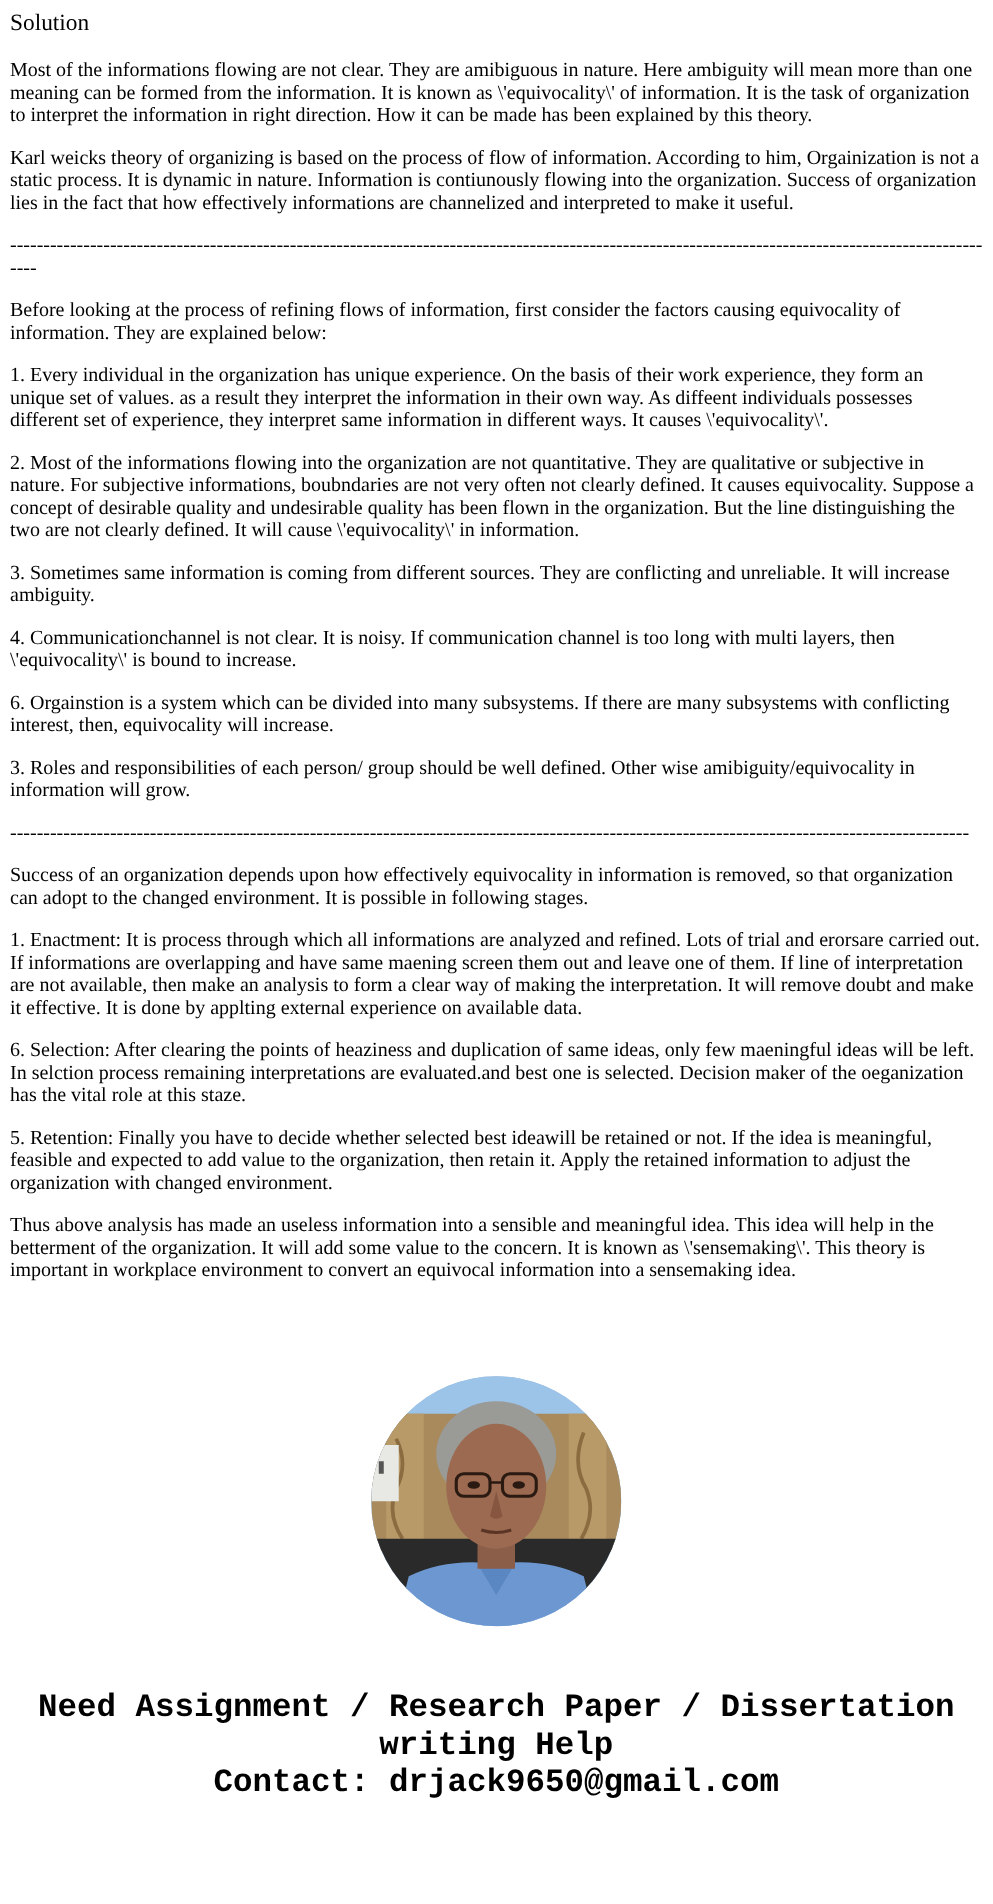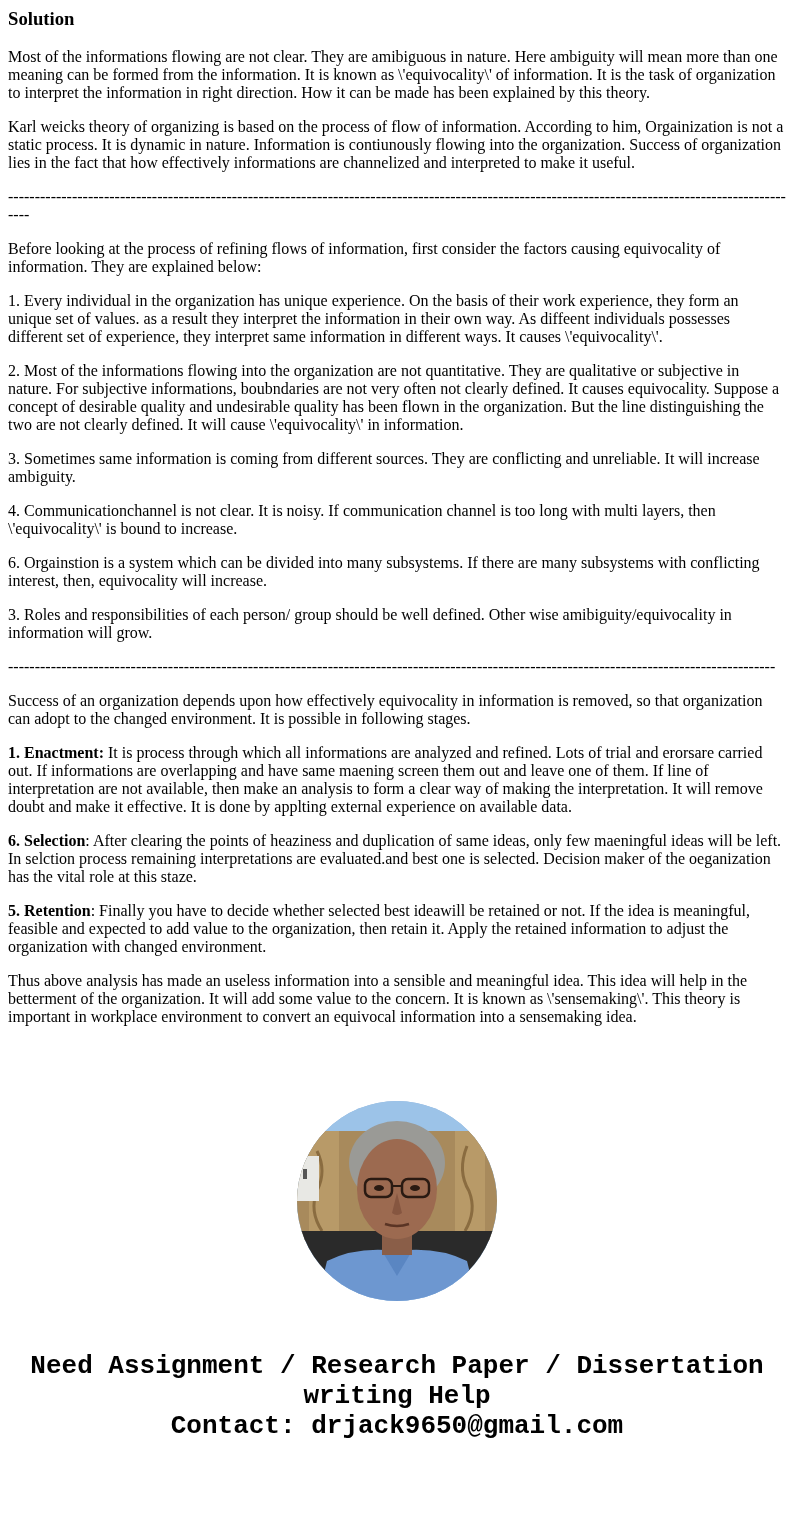--- a/index.html
+++ b/index.html
@@ -7,27 +7,27 @@
       width: 794px;
       font-family: "Liberation Serif", serif;
       font-size: 16px;
       line-height: 18px;
       color: #000000;
     }
     .page { padding: 8px 8px 0 8px; }
     .question { margin: 0 0 16px 0; }
     h3.solution-title {
       font-size: 18.7px;
-      font-weight: bold;
+      font-weight: normal;
       margin: 0 0 18px 0;
       line-height: 22px;
     }
     p { margin: 0 0 16px 0; word-wrap: break-word; overflow-wrap: anywhere; }
     .sep { word-break: break-all; overflow-wrap: anywhere; }
-    b { font-weight: bold; }
+    b { font-weight: normal; }
     .avatar-wrap {
       display: flex;
       justify-content: center;
       margin-top: 75px;
     }
     .avatar {
       width: 200px; height: 200px;
       border-radius: 50%;
       overflow: hidden;
       position: relative;

